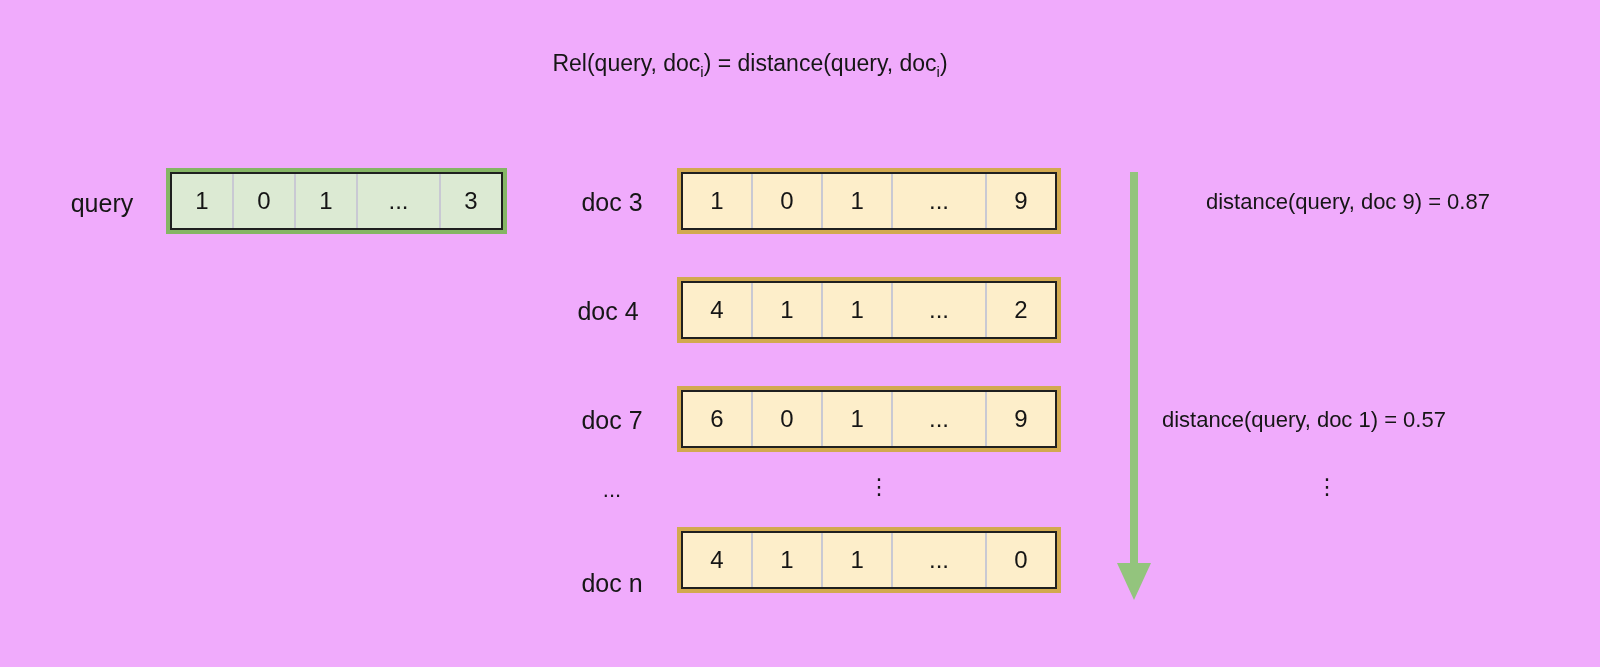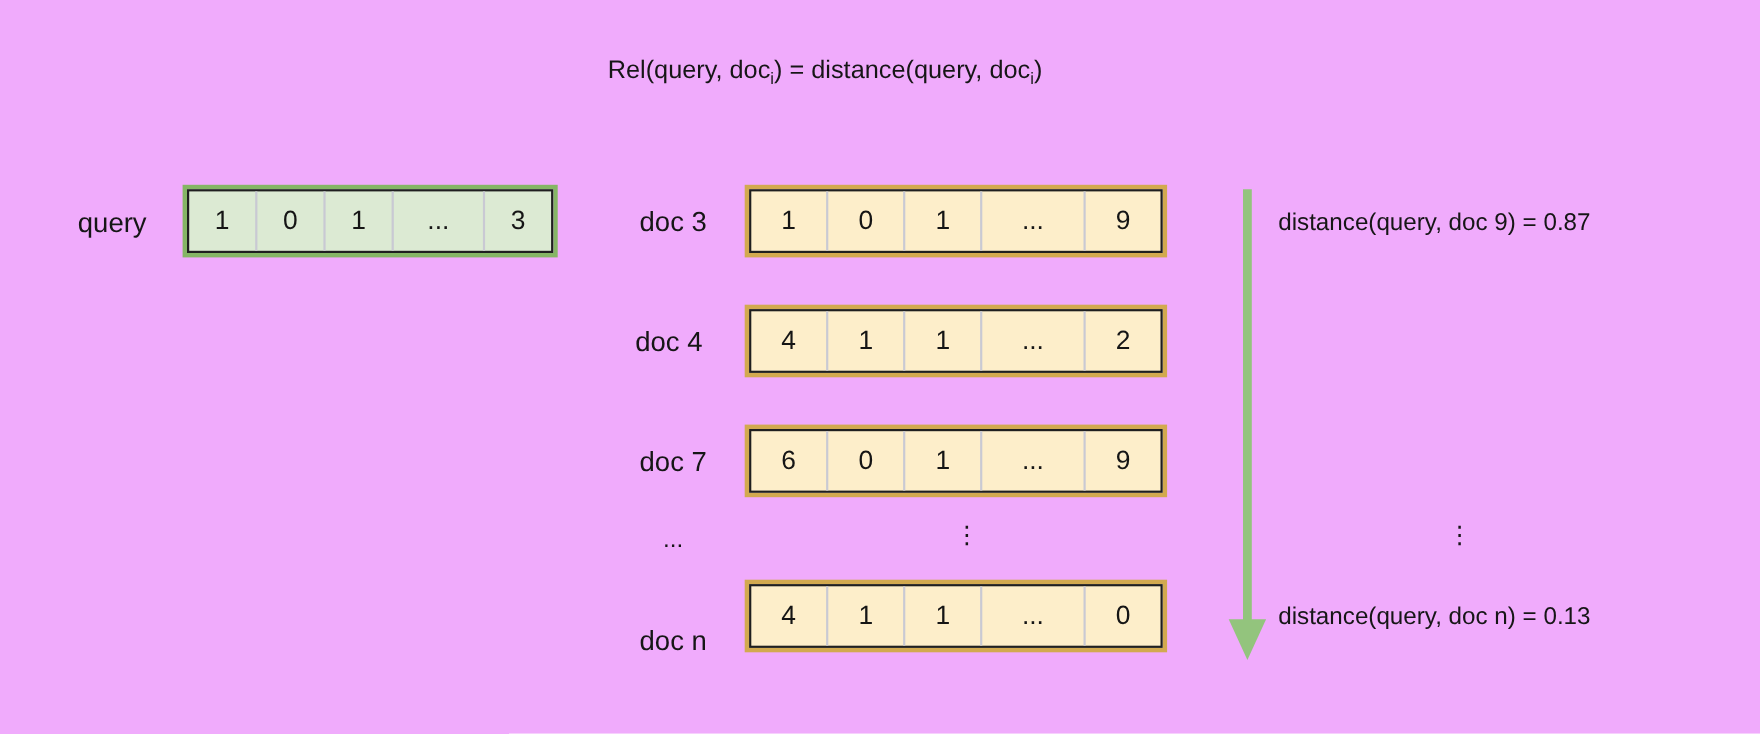--- a/index.html
+++ b/index.html
@@ -72,21 +72,21 @@
   .doc-box-n { top: 527px; }
 
   .distance {
     position: absolute;
     left: 1162px;
     font-size: 22px;
     line-height: 28px;
     color: #161616;
     white-space: nowrap;
   }
-  .dist-9 { top: 188px; }
+  .dist-9 { top: 188px; margin-left: 44px; }
   .dist-4 { top: 297px; }
   .dist-1 { top: 406px; }
   .dist-n { top: 546px; }
 
   .ellipsis {
     position: absolute;
     font-size: 22px;
     line-height: 26px;
     text-align: center;
     color: #161616;
@@ -143,35 +143,35 @@
   <div class="row-label doc-label-1">doc 7</div>
   <div class="vecbox doc-box doc-box-1">
     <div class="inner">
       <div class="cell">6</div>
       <div class="cell">0</div>
       <div class="cell">1</div>
       <div class="cell wide">...</div>
       <div class="cell">9</div>
     </div>
   </div>
+  <div class="distance dist-1">distance(query, doc 1) = 0.57</div>
 
   <div class="ellipsis ell-left">...</div>
   <div class="ellipsis ell-mid">⋮</div>
   <div class="ellipsis ell-right">⋮</div>
 
   <div class="row-label doc-label-n">doc n</div>
   <div class="vecbox doc-box doc-box-n">
     <div class="inner">
       <div class="cell">4</div>
       <div class="cell">1</div>
       <div class="cell">1</div>
       <div class="cell wide">...</div>
       <div class="cell">0</div>
     </div>
   </div>
-  <div class="distance dist-n">distance(query, doc n) = 0.13</div>
 
   <svg class="arrow-svg" width="36" height="432" viewBox="0 0 36 432" aria-hidden="true">
     <line x1="18" y1="2" x2="18" y2="398" stroke="#93c47d" stroke-width="8"></line>
     <polygon points="1,393 35,393 18,430" fill="#93c47d"></polygon>
   </svg>
 
 </div>
 
 </body></html>

